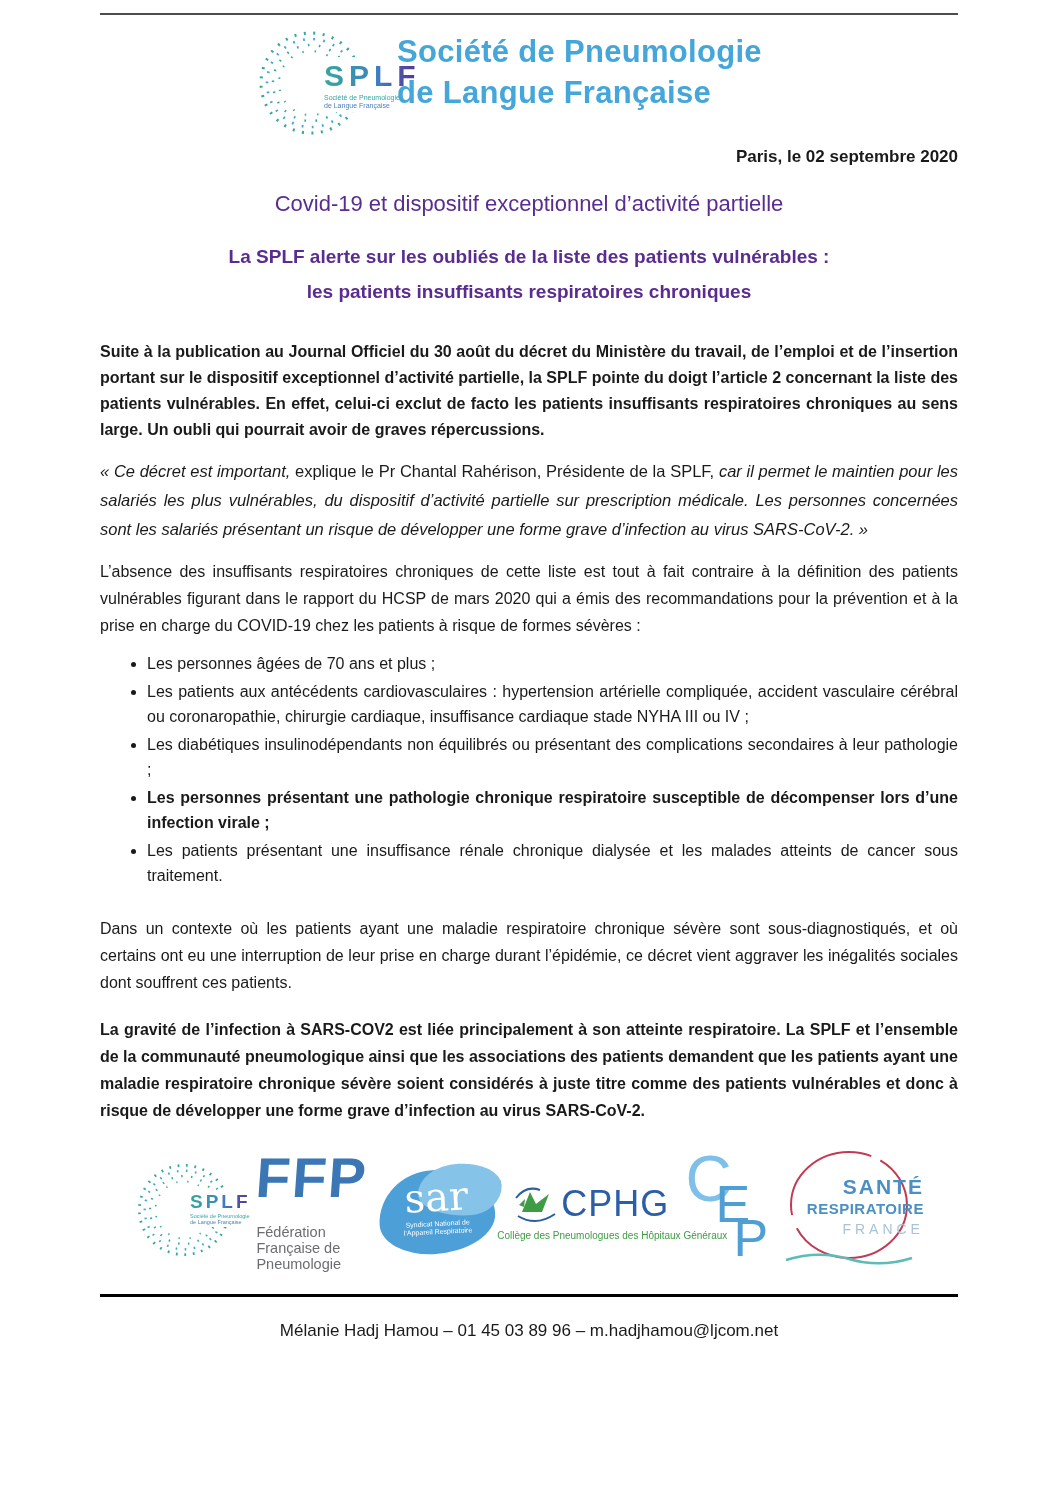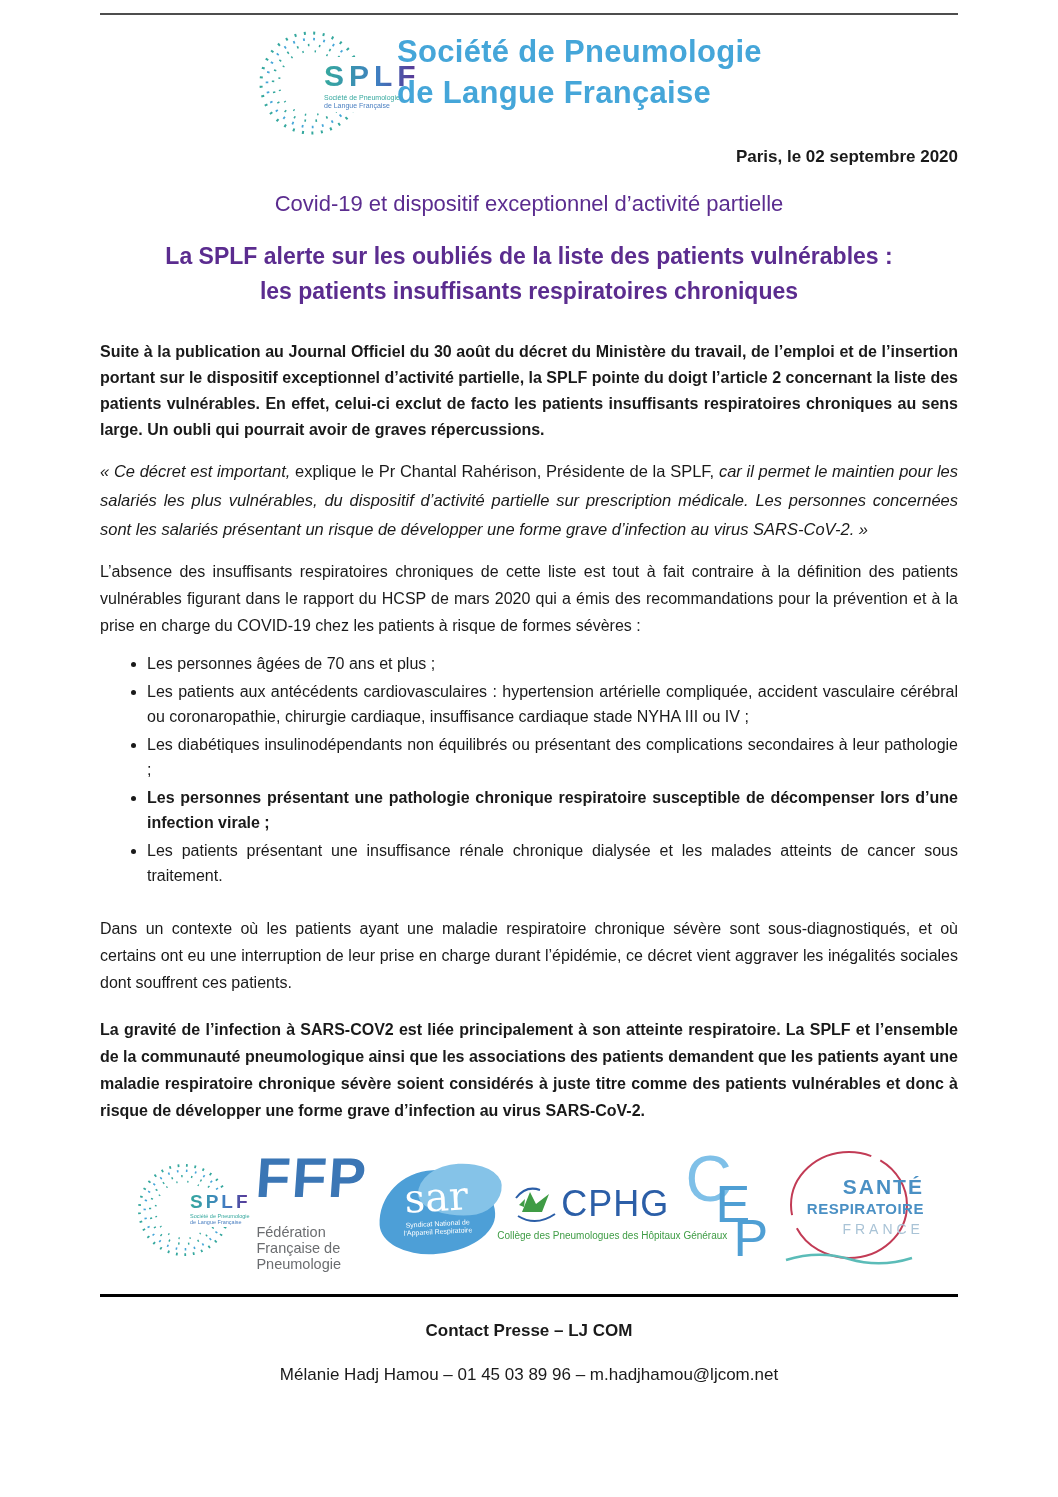--- a/index.html
+++ b/index.html
@@ -29,21 +29,21 @@
   .brand-tiny .l1 { color:var(--brand-teal,#35a89e); }
   .brand-tiny .l2 { color:#4a7fc1; }
   .brand-name {
     position:absolute; left:142px; top:6px; font-size:31px; line-height:41px;
     font-weight:bold; color:var(--brand-light-blue,#45a6d9); letter-spacing:0.3px; white-space:nowrap;
   }
 
   .dateline { text-align:right; font-weight:bold; font-size:17px; margin-top:2px; }
 
   .title { text-align:center; color:var(--heading-purple,#5b2c8f); font-size:22px; font-weight:normal; margin-top:24px; }
-  .subtitle { text-align:center; color:var(--heading-purple,#5b2c8f); font-size:23px; font-weight:bold; margin-top:22px; line-height:35px; }
+  .subtitle { text-align:center; color:var(--heading-purple,#5b2c8f); font-size:19px; font-weight:bold; margin-top:22px; line-height:35px; }
 
   .para { text-align:justify; font-size:16px; line-height:26px; }
   .p1 { margin-top:30px; font-weight:bold; }
   .quote { margin-top:14px; line-height:29px; font-size:16.5px; }
   .quote em { font-style:italic; }
   .p3 { margin-top:14px; line-height:27px; }
   .p4 { margin-top:26px; line-height:27px; }
   .p5 { margin-top:20px; line-height:27px; font-weight:bold; }
 
   .bullets { margin-top:12px; padding-left:47px; list-style:disc; }
@@ -221,16 +221,15 @@
       </div>
       <svg class="srf-wave" width="134" height="14" viewBox="0 0 134 14">
         <path d="M4 8 Q 36 -2 67 7 T 130 6" stroke="#5bbcb8" fill="none" stroke-width="2.5"></path>
       </svg>
     </div>
 
   </div>
 
   <div class="bottom-rule"></div>
 
-  <div class="contact-title">Contact Presse – LJ COM</div>
   <div class="contact-line">Mélanie Hadj Hamou – 01 45 03 89 96 – m.hadjhamou@ljcom.net</div>
 
 </div>
 
 </body></html>

